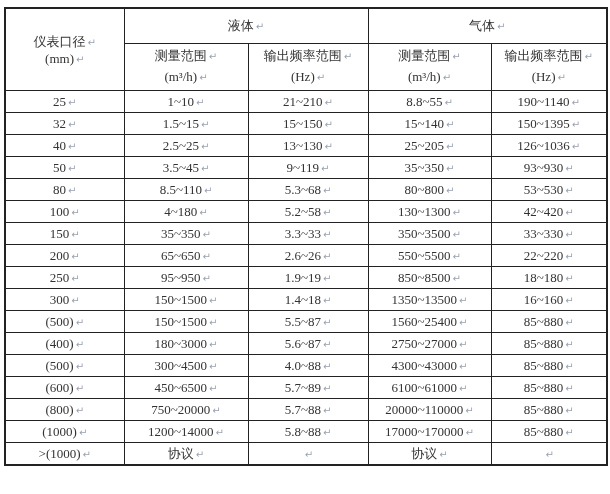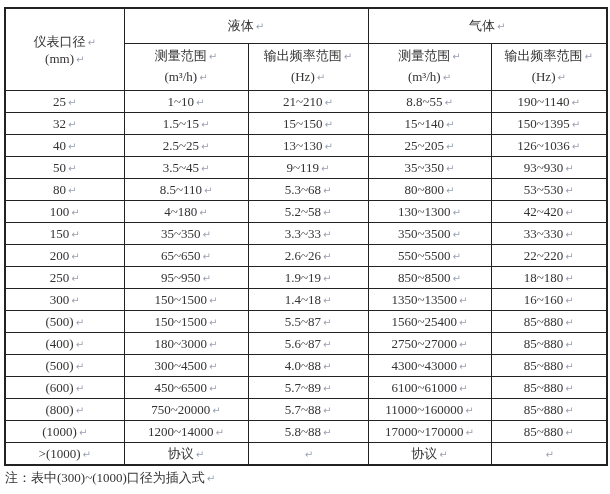--- a/index.html
+++ b/index.html
@@ -169,36 +169,33 @@
           <td><span class="val">(600)</span><span class="pmark">↵</span></td>
           <td><span class="val">450~6500</span><span class="pmark">↵</span></td>
           <td><span class="val">5.7~89</span><span class="pmark">↵</span></td>
           <td><span class="val">6100~61000</span><span class="pmark">↵</span></td>
           <td><span class="val">85~880</span><span class="pmark">↵</span></td>
         </tr>
         <tr>
           <td><span class="val">(800)</span><span class="pmark">↵</span></td>
           <td><span class="val">750~20000</span><span class="pmark">↵</span></td>
           <td><span class="val">5.7~88</span><span class="pmark">↵</span></td>
-          <td><span class="val">11000~160000</span><span class="pmark">↵</span></td>
+          <td><span class="val">20000~110000</span><span class="pmark">↵</span></td>
           <td><span class="val">85~880</span><span class="pmark">↵</span></td>
         </tr>
         <tr>
           <td><span class="val">(1000)</span><span class="pmark">↵</span></td>
           <td><span class="val">1200~14000</span><span class="pmark">↵</span></td>
           <td><span class="val">5.8~88</span><span class="pmark">↵</span></td>
           <td><span class="val">17000~170000</span><span class="pmark">↵</span></td>
           <td><span class="val">85~880</span><span class="pmark">↵</span></td>
         </tr>
         <tr>
           <td><span class="val">&gt;(1000)</span><span class="pmark">↵</span></td>
           <td><span class="val">协议</span><span class="pmark">↵</span></td>
           <td><span class="val"></span><span class="pmark">↵</span></td>
           <td><span class="val">协议</span><span class="pmark">↵</span></td>
           <td><span class="val"></span><span class="pmark">↵</span></td>
         </tr>
       </tbody>
   </table>
 
-  <div class="note">
-    <span>注：表中(300)~(1000)口径为插入式</span><span class="pmark">↵</span>
-  </div>
 </div>
 
 </body></html>

